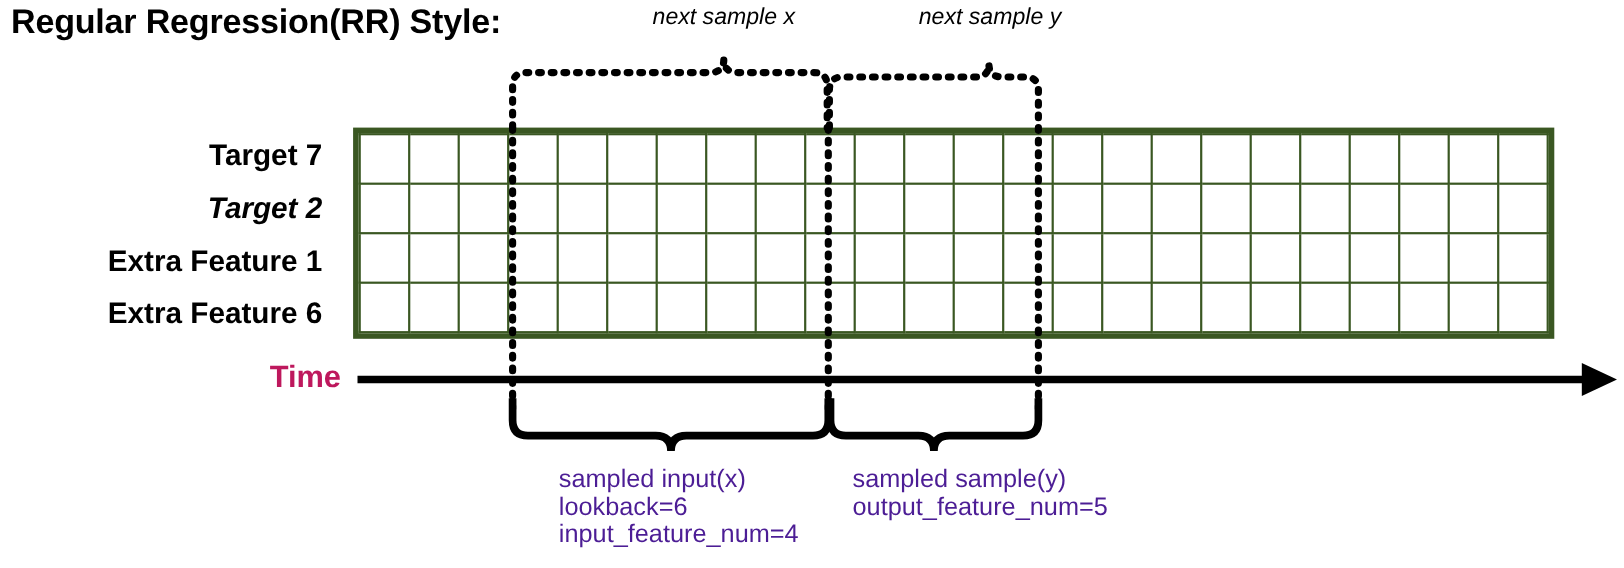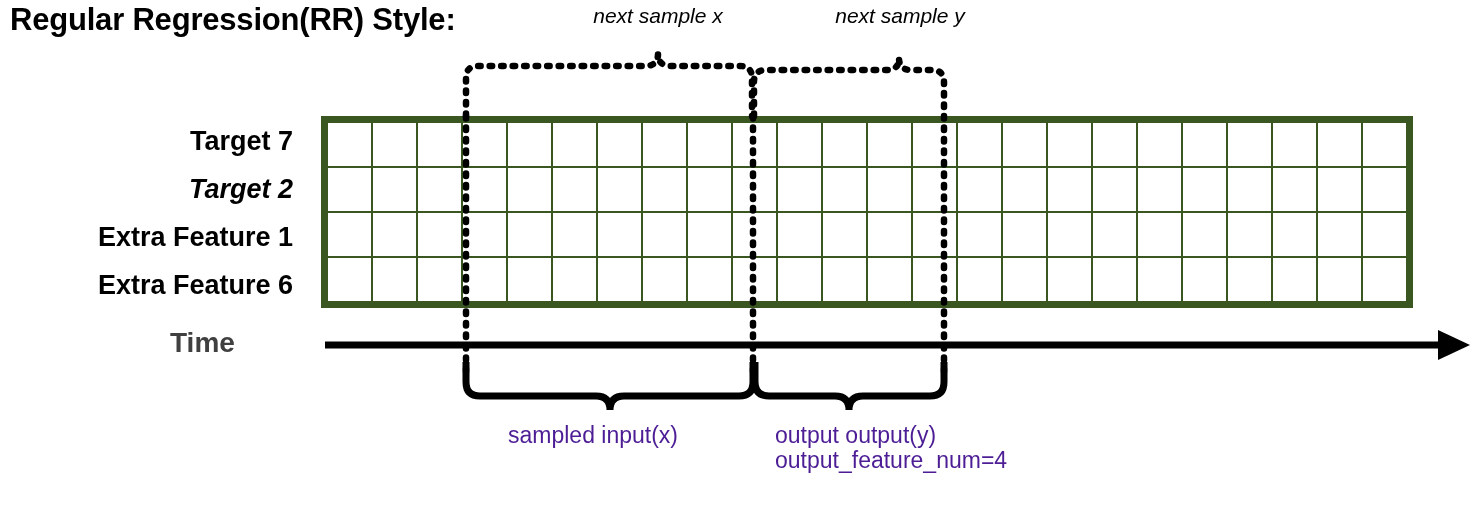--- a/index.html
+++ b/index.html
@@ -57,21 +57,22 @@
   }
 
   .tlabel{
     position:absolute;
     font-size:21px;font-style:italic;font-weight:500;color:#000;
     white-space:nowrap;text-align:center;
   }
 
   .time-label{
     position:absolute;left:170px;top:327px;width:140px;
-    font-size:28px;font-weight:700;color:#404040;
+    text-align:right;
+    font-size:28px;font-weight:700;color:#be185d;
   }
 
   .ann{
     position:absolute;
     font-size:23px;font-weight:400;color:#4c1d95;
     line-height:25px;white-space:nowrap;
   }
   .ann div{white-space:nowrap;}
 </style>
 </head>
@@ -197,24 +198,26 @@
     </table>
   </div>
 
   <div class="tlabel" style="left:805px;top:4px;width:190px;">next sample y</div>
   <div class="tlabel" style="left:563px;top:4px;width:190px;">next sample x</div>
 
   <div class="time-label">Time</div>
 
   <div class="ann" style="left:508px;top:423px;">
     <div>sampled input(x)</div>
+    <div>lookback=6</div>
+    <div>input_feature_num=4</div>
   </div>
   <div class="ann" style="left:775px;top:423px;">
-    <div>output output(y)</div>
-    <div>output_feature_num=4</div>
+    <div>sampled sample(y)</div>
+    <div>output_feature_num=5</div>
   </div>
 
   <svg class="overlay" viewBox="0 0 1476 516">
 
     <path d="M 466,116 L 466,78 Q 466,66 478,66 L 645,66 Q 658,66 658,54 Q 658,66 671,66 L 740,66 Q 752,66 752,78 L 752,116" fill="none" stroke="#000" stroke-width="6.5" stroke-dasharray="2.5 9" stroke-linecap="round"></path>
 
     <path d="M 754,116 L 754,82 Q 754,70 766,70 L 887,70 Q 899,70 899,58 Q 899,70 911,70 L 932,70 Q 944,70 944,82 L 944,116" fill="none" stroke="#000" stroke-width="6.5" stroke-dasharray="2.5 9" stroke-linecap="round"></path>
 
     <line x1="466" y1="116" x2="466" y2="372" stroke="#000" stroke-width="6.5" stroke-dasharray="2.5 9" stroke-linecap="round"></line>
     <line x1="753" y1="116" x2="753" y2="372" stroke="#000" stroke-width="6.5" stroke-dasharray="2.5 9" stroke-linecap="round"></line>

